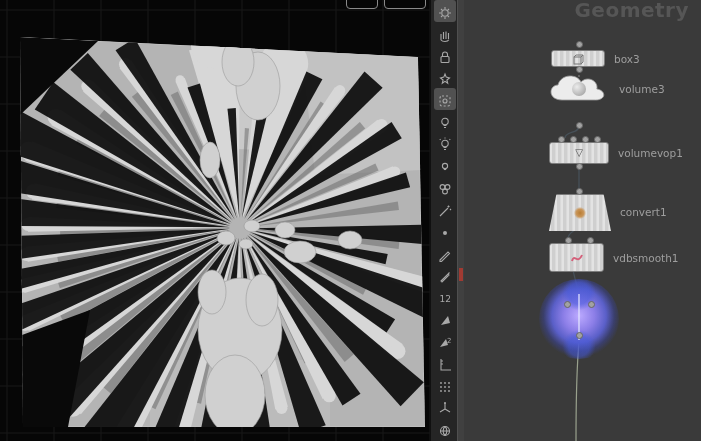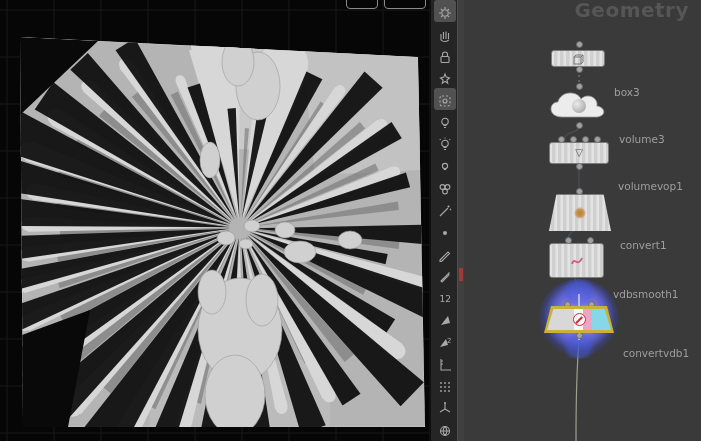--- a/index.html
+++ b/index.html
@@ -26,21 +26,21 @@
   .network{position:absolute;left:464px;top:0;width:237px;height:441px;background:#3a3a3a;}
   .net-title{position:absolute;top:-2px;right:12px;font-size:20px;font-weight:bold;color:#565656;letter-spacing:.5px;}
   .wires{position:absolute;left:0;top:0;}
   .glow{position:absolute;left:75px;top:279px;width:80px;height:80px;border-radius:50%;
         background:
           radial-gradient(circle at 50% 18%, rgba(70,90,220,.55) 0 14%, transparent 22%),
           radial-gradient(circle at 50% 84%, rgba(70,90,220,.5) 0 13%, transparent 21%),
           radial-gradient(circle at 50% 46%, #bcaaff 0%, #8d7fe8 26%, #5a5fc8 46%, rgba(60,70,170,.45) 60%, transparent 71%);}
   .node{position:absolute;}
   .node-label{position:absolute;left:calc(100% + 9px);top:50%;transform:translateY(-50%);
-              color:#9e9e9e;font-size:10.5px;white-space:nowrap;margin-top:33px;}
+              color:#9e9e9e;font-size:10.5px;white-space:nowrap;}
   .body-rect{position:relative;width:100%;height:100%;border:1px solid #7c7c7c;border-radius:3px;
              background:repeating-linear-gradient(90deg,#e3e3e3 0 2px,#cfcfcf 2px 5px,#dadada 5px 6px);
              display:flex;align-items:center;justify-content:center;box-sizing:border-box;}
   .trap{position:relative;width:100%;height:100%;clip-path:polygon(12% 0,88% 0,100% 100%,0 100%);
         background:repeating-linear-gradient(90deg,#e3e3e3 0 2px,#cfcfcf 2px 5px,#dadada 5px 6px);
         display:flex;align-items:center;justify-content:center;}
   .trap-sel-outer{position:relative;width:100%;height:100%;clip-path:polygon(10% 0,90% 0,100% 100%,0 100%);
         background:#c8b23a;display:flex;align-items:center;justify-content:center;}
   .trap-sel-inner{width:calc(100% - 6px);height:calc(100% - 6px);clip-path:polygon(10% 0,90% 0,100% 100%,0 100%);
         background:linear-gradient(90deg,#d8d8d8 0 42%,#f5f5f5 42% 56%,#eba6c6 56% 70%,#86d8e8 70% 100%);
@@ -385,21 +385,21 @@
         <svg width="14" height="14" viewBox="0 0 14 14">
           <g stroke="#777" fill="none" stroke-width="1">
               <rect x="3" y="5" width="7" height="7"></rect>
           <path d="M3 5l2-2h7v7l-2 2M12 3l-2 2"></path>
             </g>
         </svg>
       </div>
       <span class="node-label">box3</span>
     </div>
 
-    <div class="node" style="left:84px;top:89px;width:62px;height:34px;text-align:center;">
+    <div class="node" style="left:84px;top:72px;width:62px;height:34px;text-align:center;">
       <div class="cloud-wrap">
         <svg width="62" height="34" viewBox="0 0 62 34">
           <path d="M14 28c-6 0-11-3-11-8 0-4 3-7 7-7 1-5 6-9 12-9 5 0 9 2 11 6 2-2 4-3 7-3 5 0 9 4 9 8 0 1 0 1-.2 2 4 .5 7 3 7 6 0 3-4 5-8 5z" fill="#ececec" stroke="#9a9a9a" stroke-width="0.8"></path>
         </svg>
         <div class="sphere" style="position:relative;"></div>
       </div>
       <span class="node-label">volume3</span>
     </div>
 
     <div class="node" style="left:85px;top:142px;width:60px;height:22px;">
@@ -409,33 +409,23 @@
       <span class="node-label">volumevop1</span>
     </div>
 
     <div class="node" style="left:85px;top:194px;width:62px;height:36px;">
       <div class="trap" style="border-top:1px solid #7c7c7c;">
         <div class="blob-orange"></div>
       </div>
       <span class="node-label">convert1</span>
     </div>
 
-    <div class="node" style="left:85px;top:243px;width:55px;height:35px;">
+    <div class="node" style="left:85px;top:243px;width:55px;height:29px;">
       <div class="body-rect">
         <svg width="14" height="12" viewBox="0 0 14 12">
           <path d="M2 9 C4 1 8 13 12 3" stroke="#d4607a" stroke-width="2" fill="none"></path>
         </svg>
       </div>
       <span class="node-label">vdbsmooth1</span>
     </div>
 
-    <div class="node" style="left:80px;top:306px;width:70px;height:27px;">
-      <div class="trap-sel-outer">
-        <div class="trap-sel-inner">
-          <div class="noentry">
-              <div class="slash"></div>
-            </div>
-        </div>
-      </div>
-      <span class="node-label">convertvdb1</span>
-    </div>
   </div>
 </div>
 
 </body></html>

